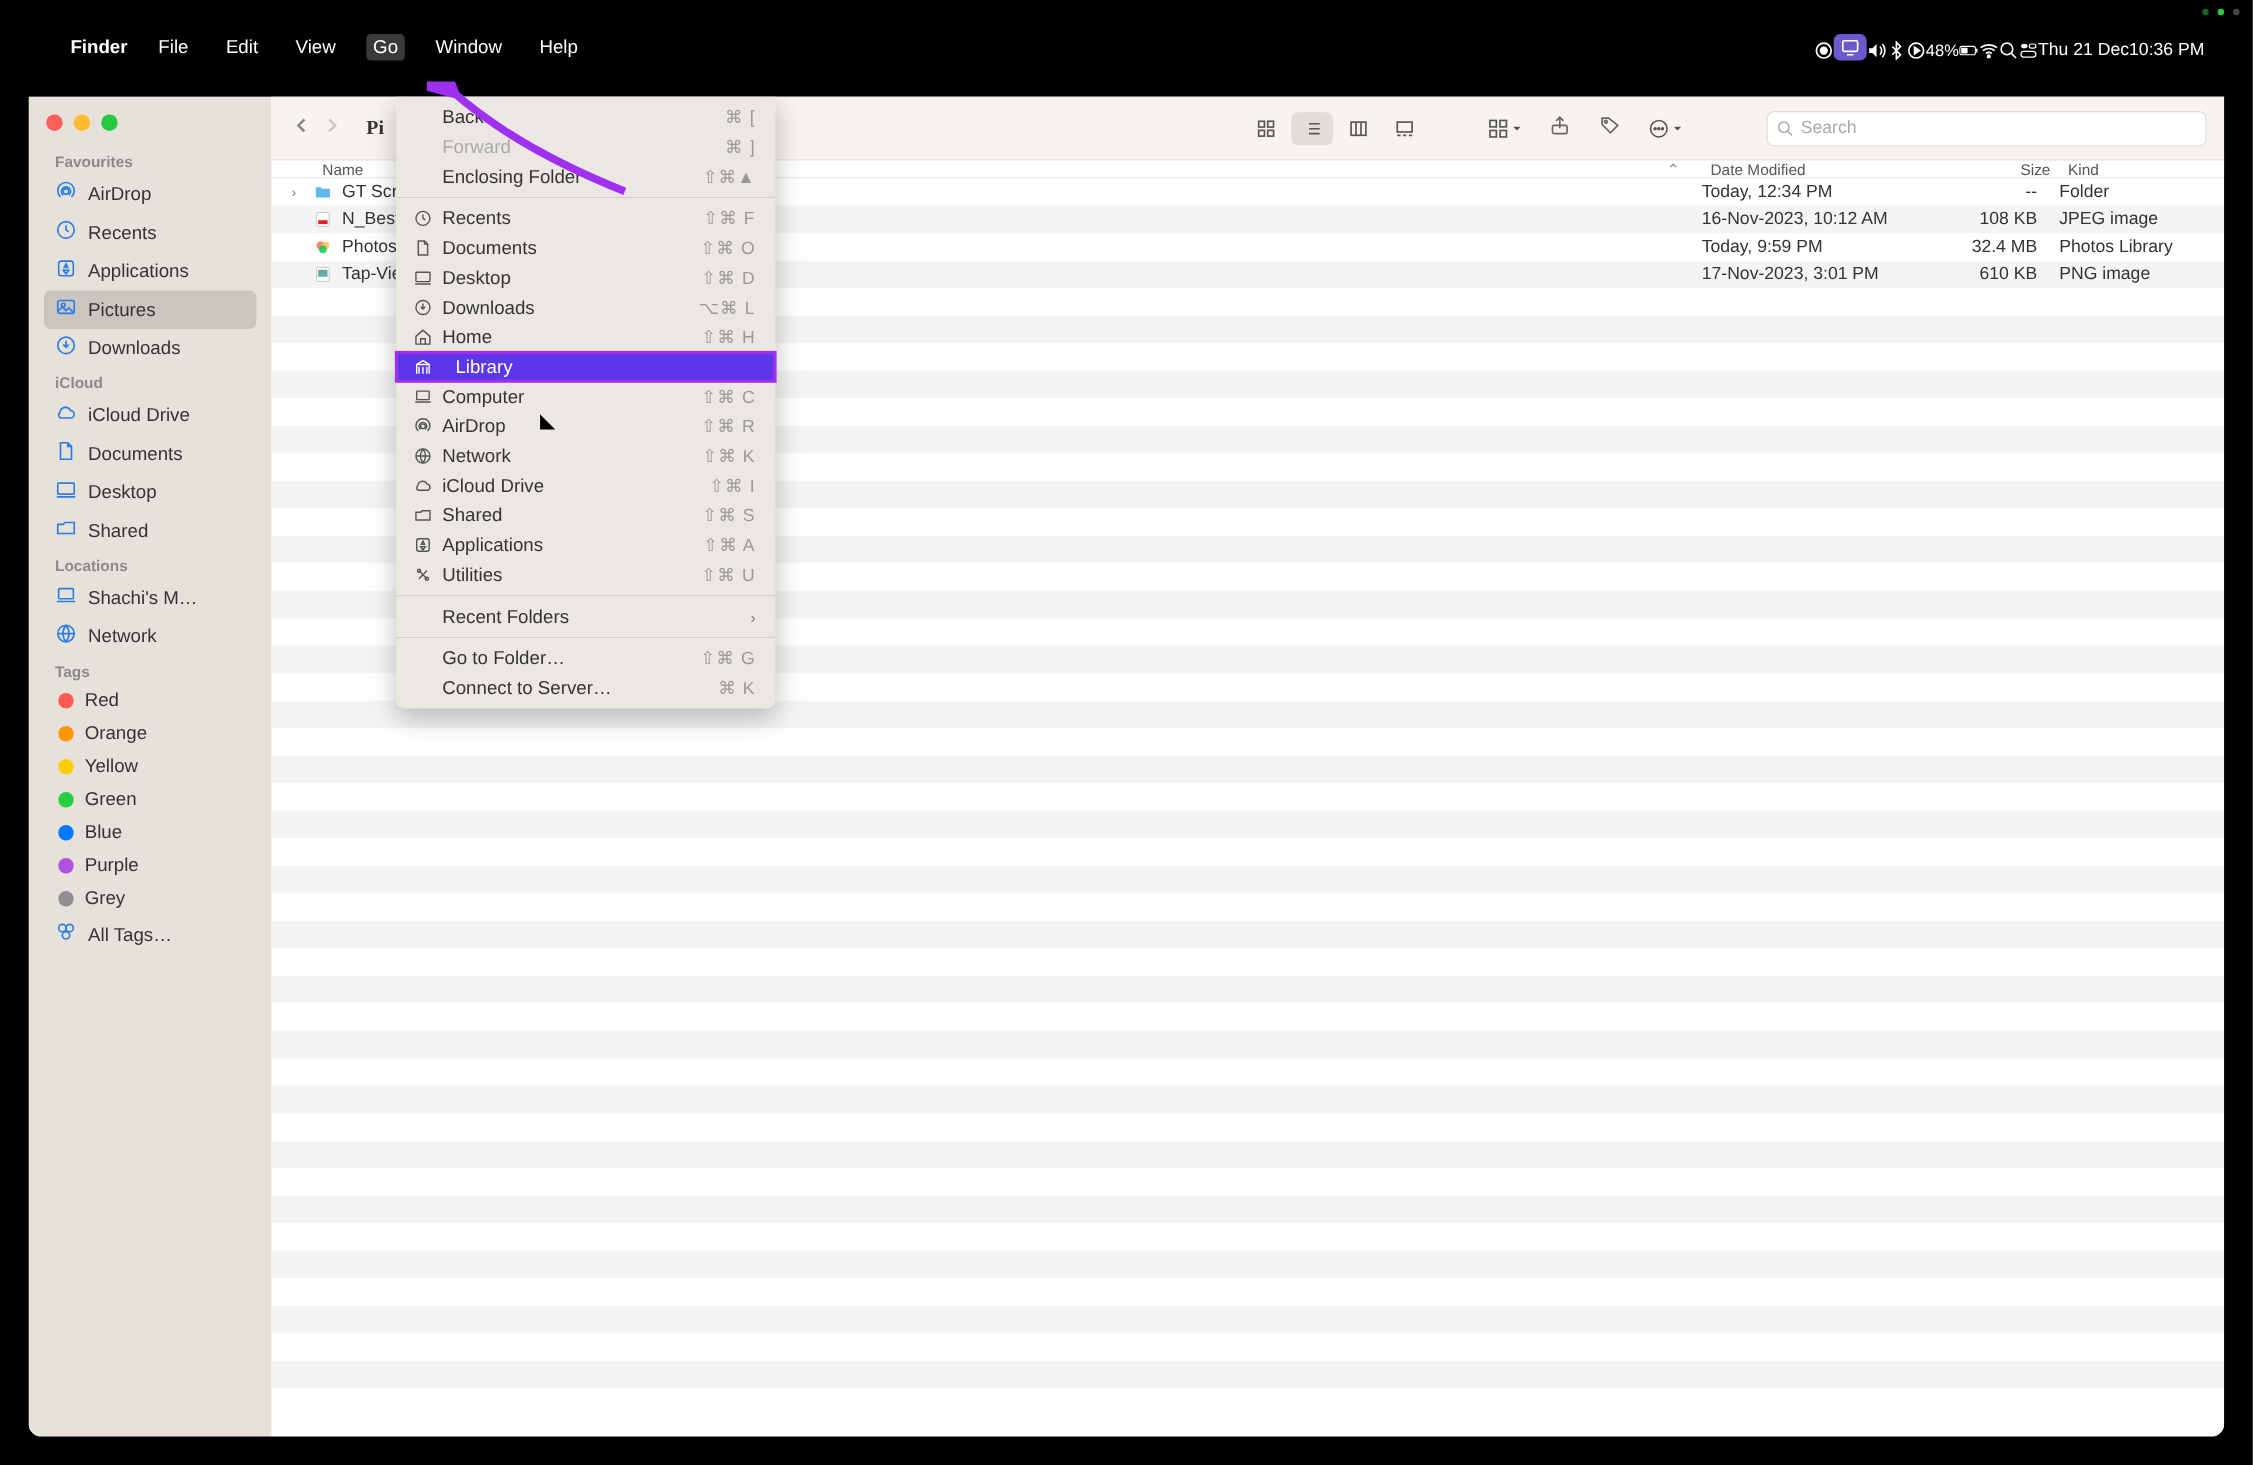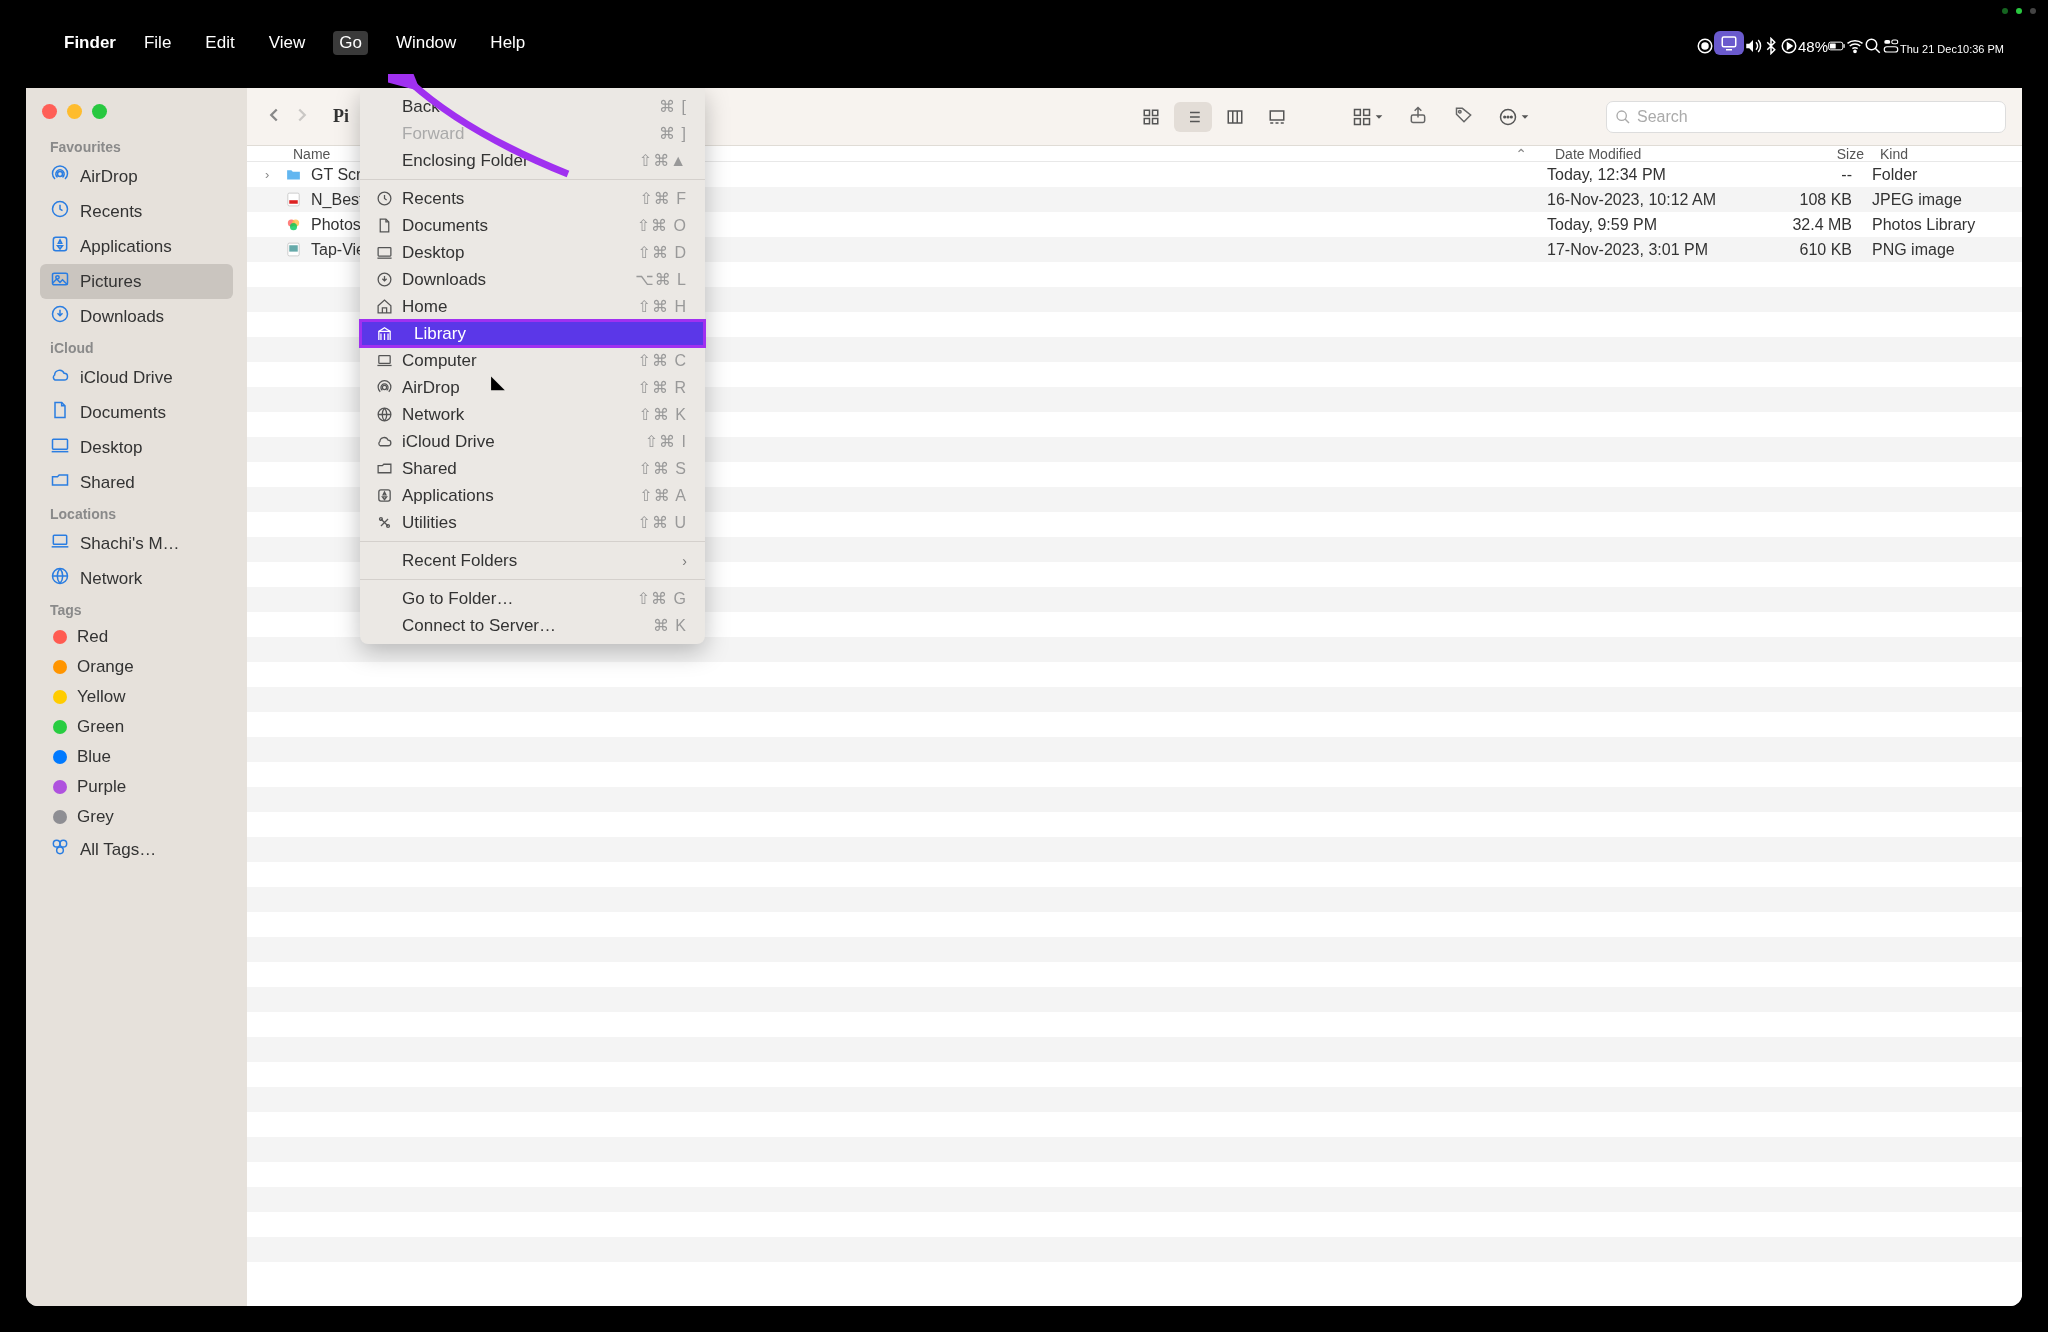--- a/index.html
+++ b/index.html
@@ -7,21 +7,21 @@
 .screen-border { position: absolute; top: 26px; left: 26px; right: 26px; bottom: 26px; background: #000; border-radius: 12px; overflow: hidden; }
 .menubar { height: 34px; background: #000; display: flex; align-items: center; padding: 0 18px; color: #fff; font-size: 17px; }
 .menubar .apple { margin-right: 20px; font-size: 18px; }
 .menubar .app-name { font-weight: 700; margin-right: 22px; }
 .menubar .menu-item { margin-right: 22px; padding: 2px 6px; border-radius: 4px; }
 .menubar .menu-item.active { background: #3a3a3a; }
 .menubar .spacer { flex: 1; }
 .menubar .right-items { display: flex; align-items: flex-end; }
 .menubar .right-items .control-center-icon { background: #6a5acd; padding: 3px 6px; border-radius: 6px; }
 .menubar svg { width: 18px; height: 18px; display: block; }
-.menubar .datetime { font-size: 11px; }
+.menubar .datetime { font-size: 16px; }
 
 .finder-window { position: absolute; top: 62px; left: 0; right: 0; bottom: 0; display: flex; background: #fff; }
 .sidebar { width: 221px; background: #e6e1db; display: flex; flex-direction: column; font-size: 17px; color: #444; padding-top: 10px; }
 .traffic-lights { display: flex; gap: 10px; padding: 6px 16px 14px 16px; }
 .traffic-lights span { width: 15px; height: 15px; border-radius: 50%; }
 .tl-red { background: #ff5f57; }
 .tl-yellow { background: #febc2e; }
 .tl-green { background: #28c840; }
 .sidebar .section { padding: 0 14px; }
 .sidebar .section-header { font-size: 14px; color: #8a8a8a; font-weight: 600; padding: 6px 10px 4px 10px; }

